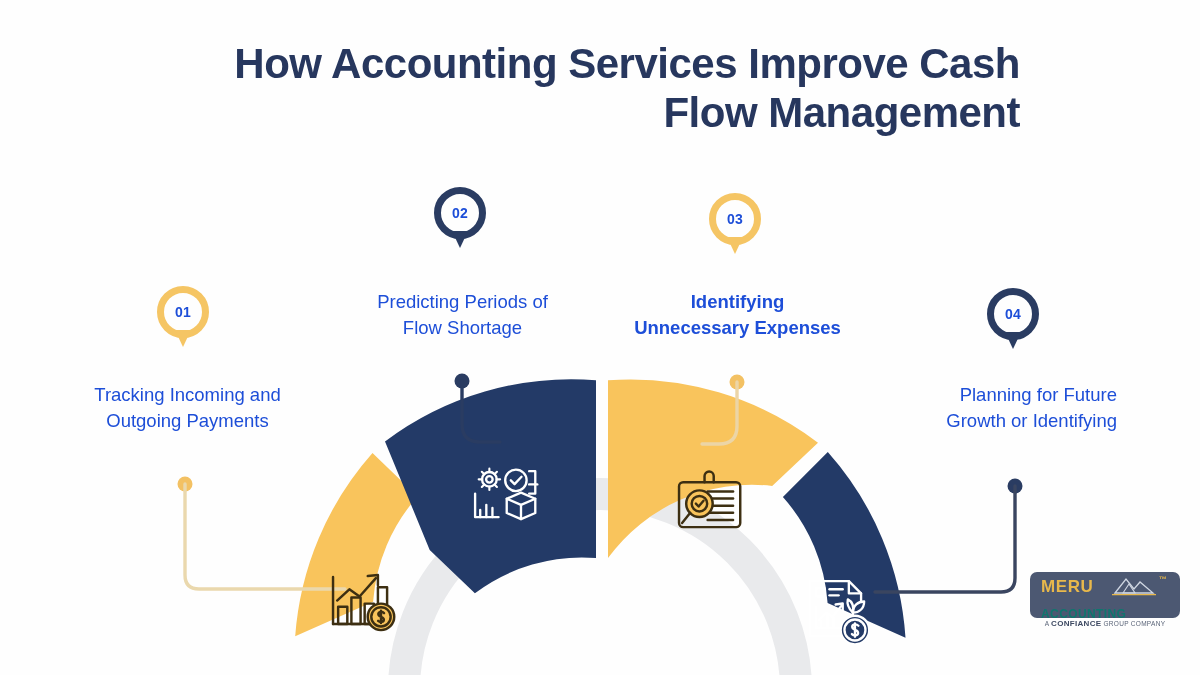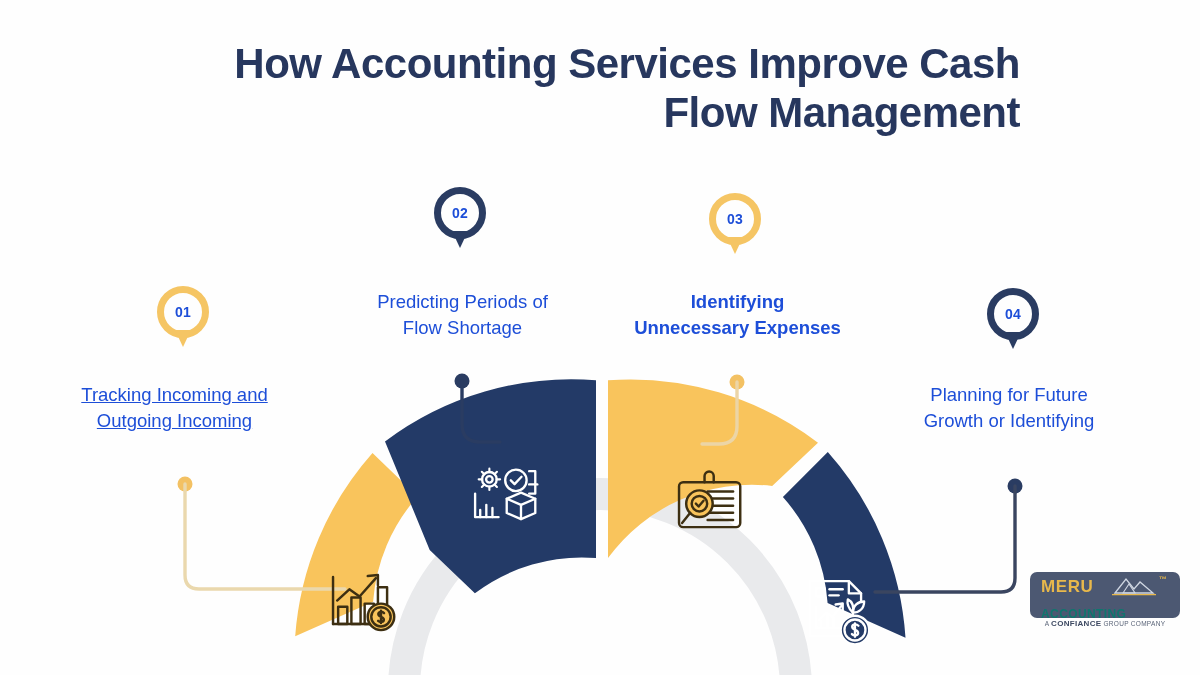--- a/index.html
+++ b/index.html
@@ -332,36 +332,36 @@
     <div class="tail"></div>
     <div class="num">03</div>
   </div>
 
   <div class="pin" style="left:987px; top:288px;">
     <div class="ring"></div>
     <div class="tail"></div>
     <div class="num">04</div>
   </div>
 
-  <div class="step-label" style="left:27px; top:382px; width:295px;text-decoration:underline;">
+  <div class="step-label" style="left:40px; top:382px; width:295px;">
     <div>Tracking Incoming and</div>
-    <div>Outgoing Incoming</div>
+    <div>Outgoing Payments</div>
   </div>
 
   <div class="step-label" style="left:330px; top:289px; width:265px;">
     <div>Predicting Periods of</div>
     <div>Flow Shortage</div>
   </div>
 
   <div class="step-label" style="left:605px; top:289px; width:265px;font-weight:bold;">
     <div>Identifying</div>
     <div>Unnecessary Expenses</div>
   </div>
 
-  <div class="step-label" style="left:875px; top:382px; width:268px;">
+  <div class="step-label" style="left:849px; top:382px; width:268px;text-align:right;">
     <div>Planning for Future</div>
     <div>Growth or Identifying</div>
   </div>
 
   <div id="logo">
     <div id="logo-plate"></div>
     <div id="logo-meru">MERU</div>
     <svg id="logo-mountain" viewBox="0 0 44 20">
       <path d="M 3 17 L 14 3 L 22 13 L 28 6 L 41 17 Z" fill="none" stroke="#cfd6e2" stroke-width="1.3"></path>
       <path d="M 11 17 L 17 8 L 23 17 Z" fill="none" stroke="#cfd6e2" stroke-width="1.1"></path>

